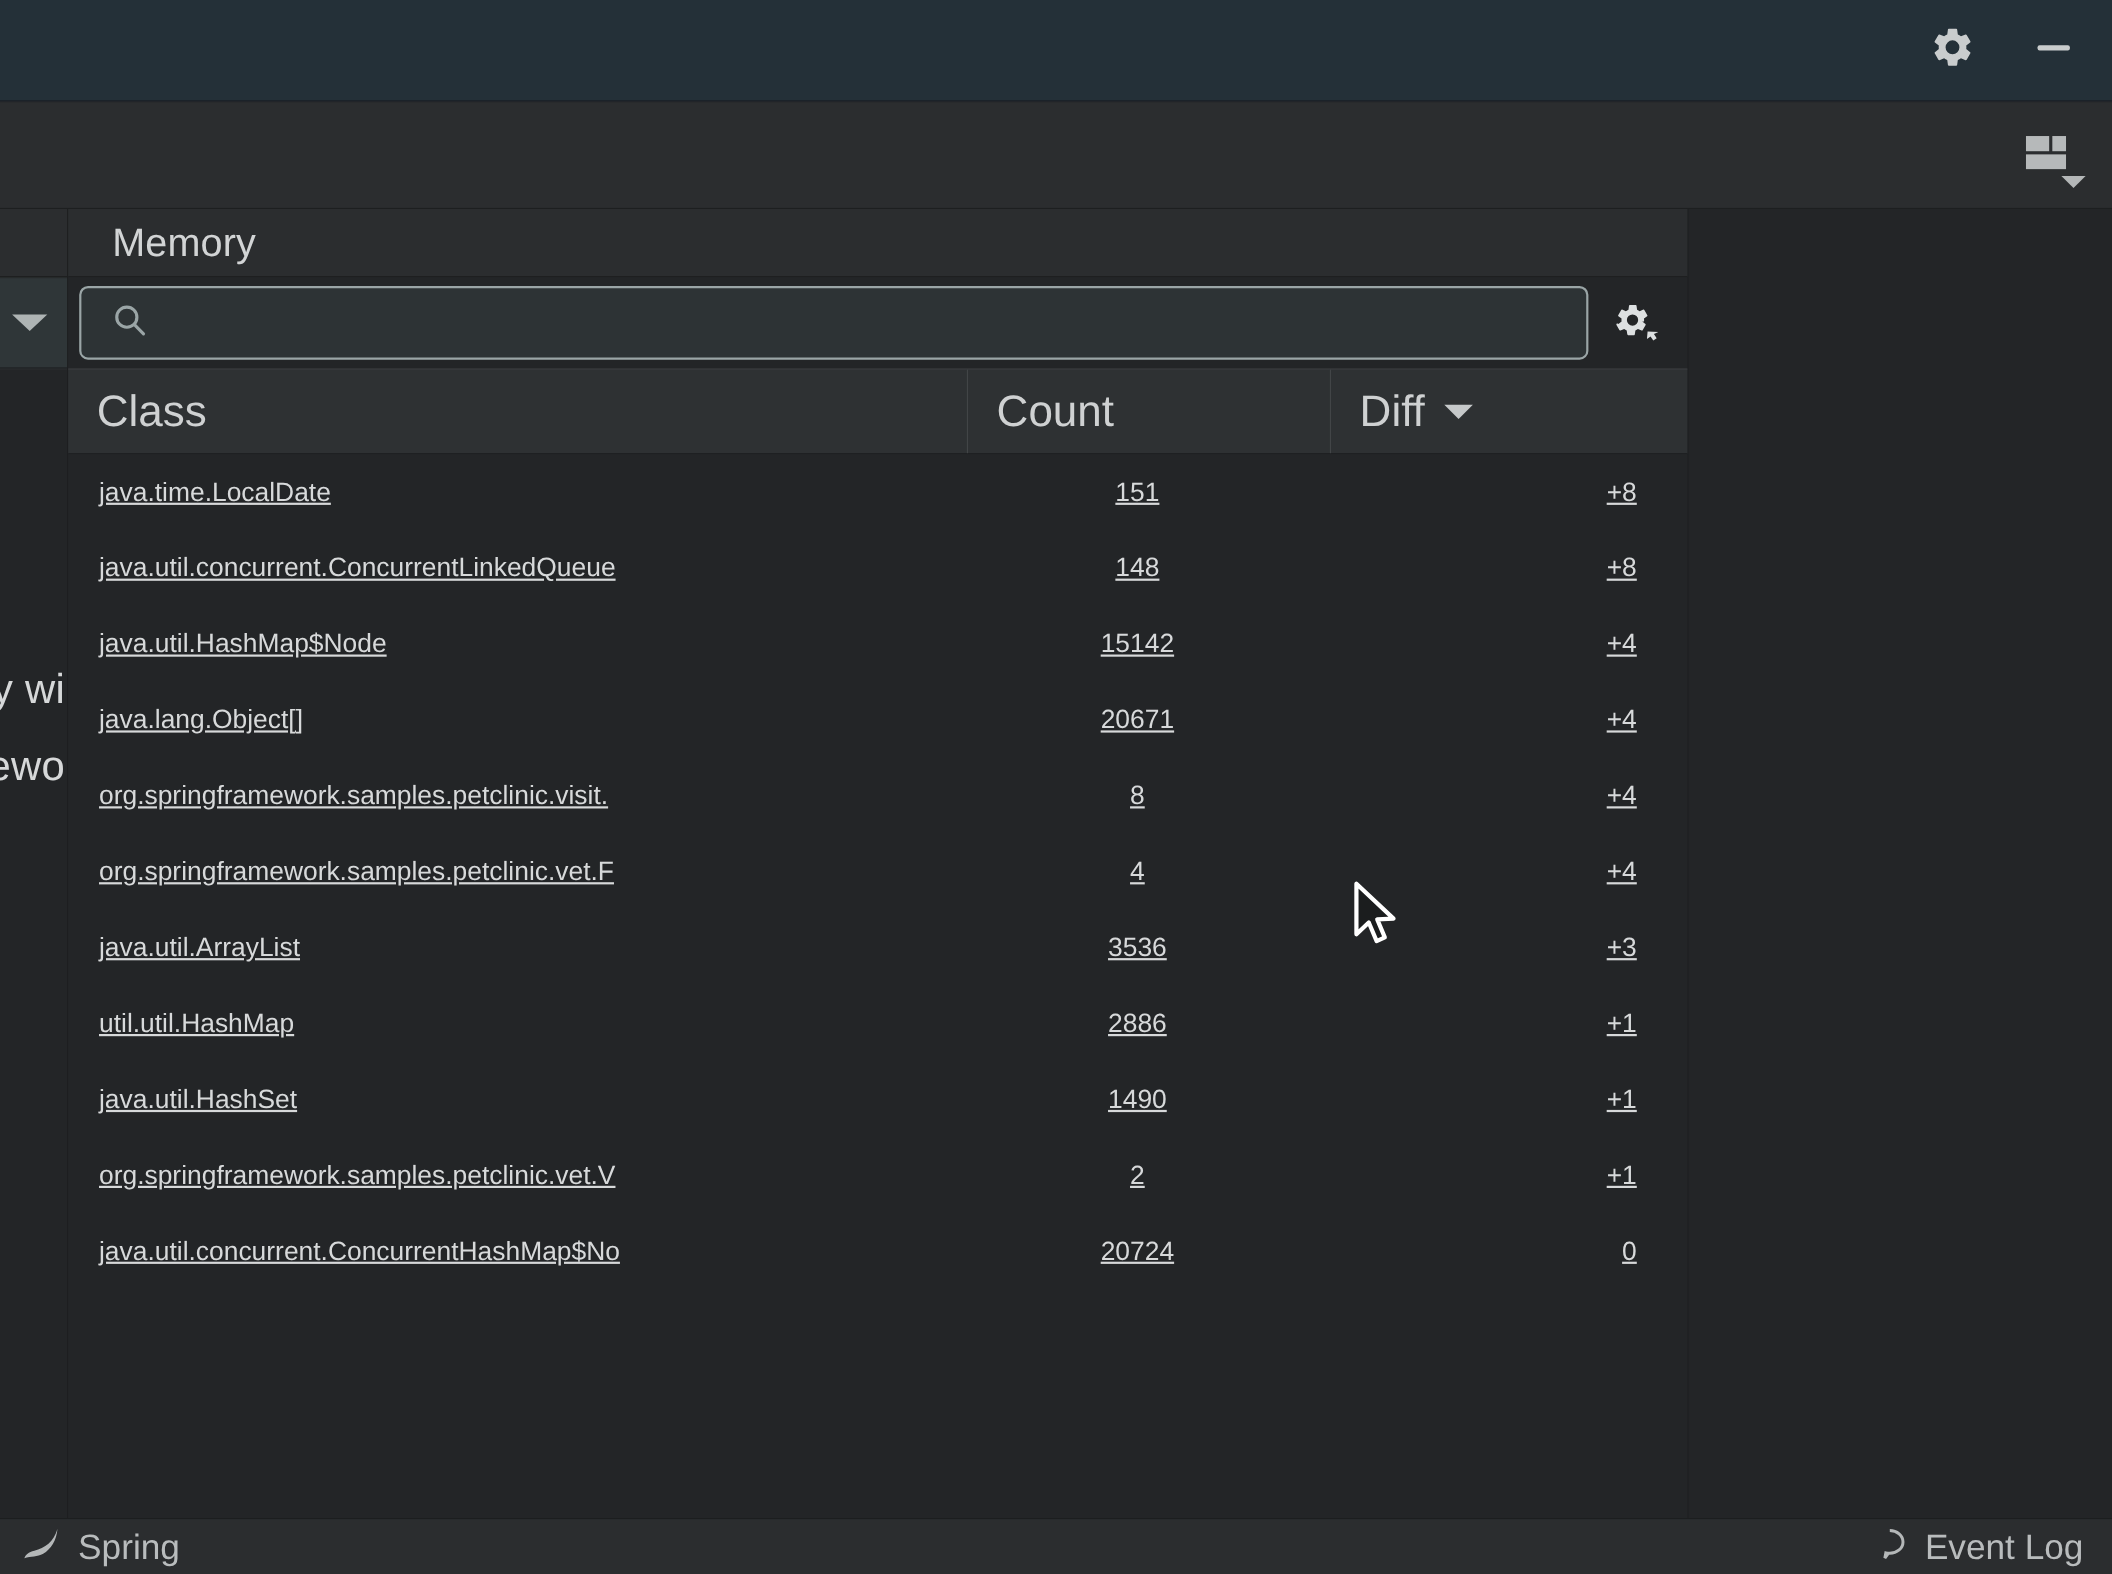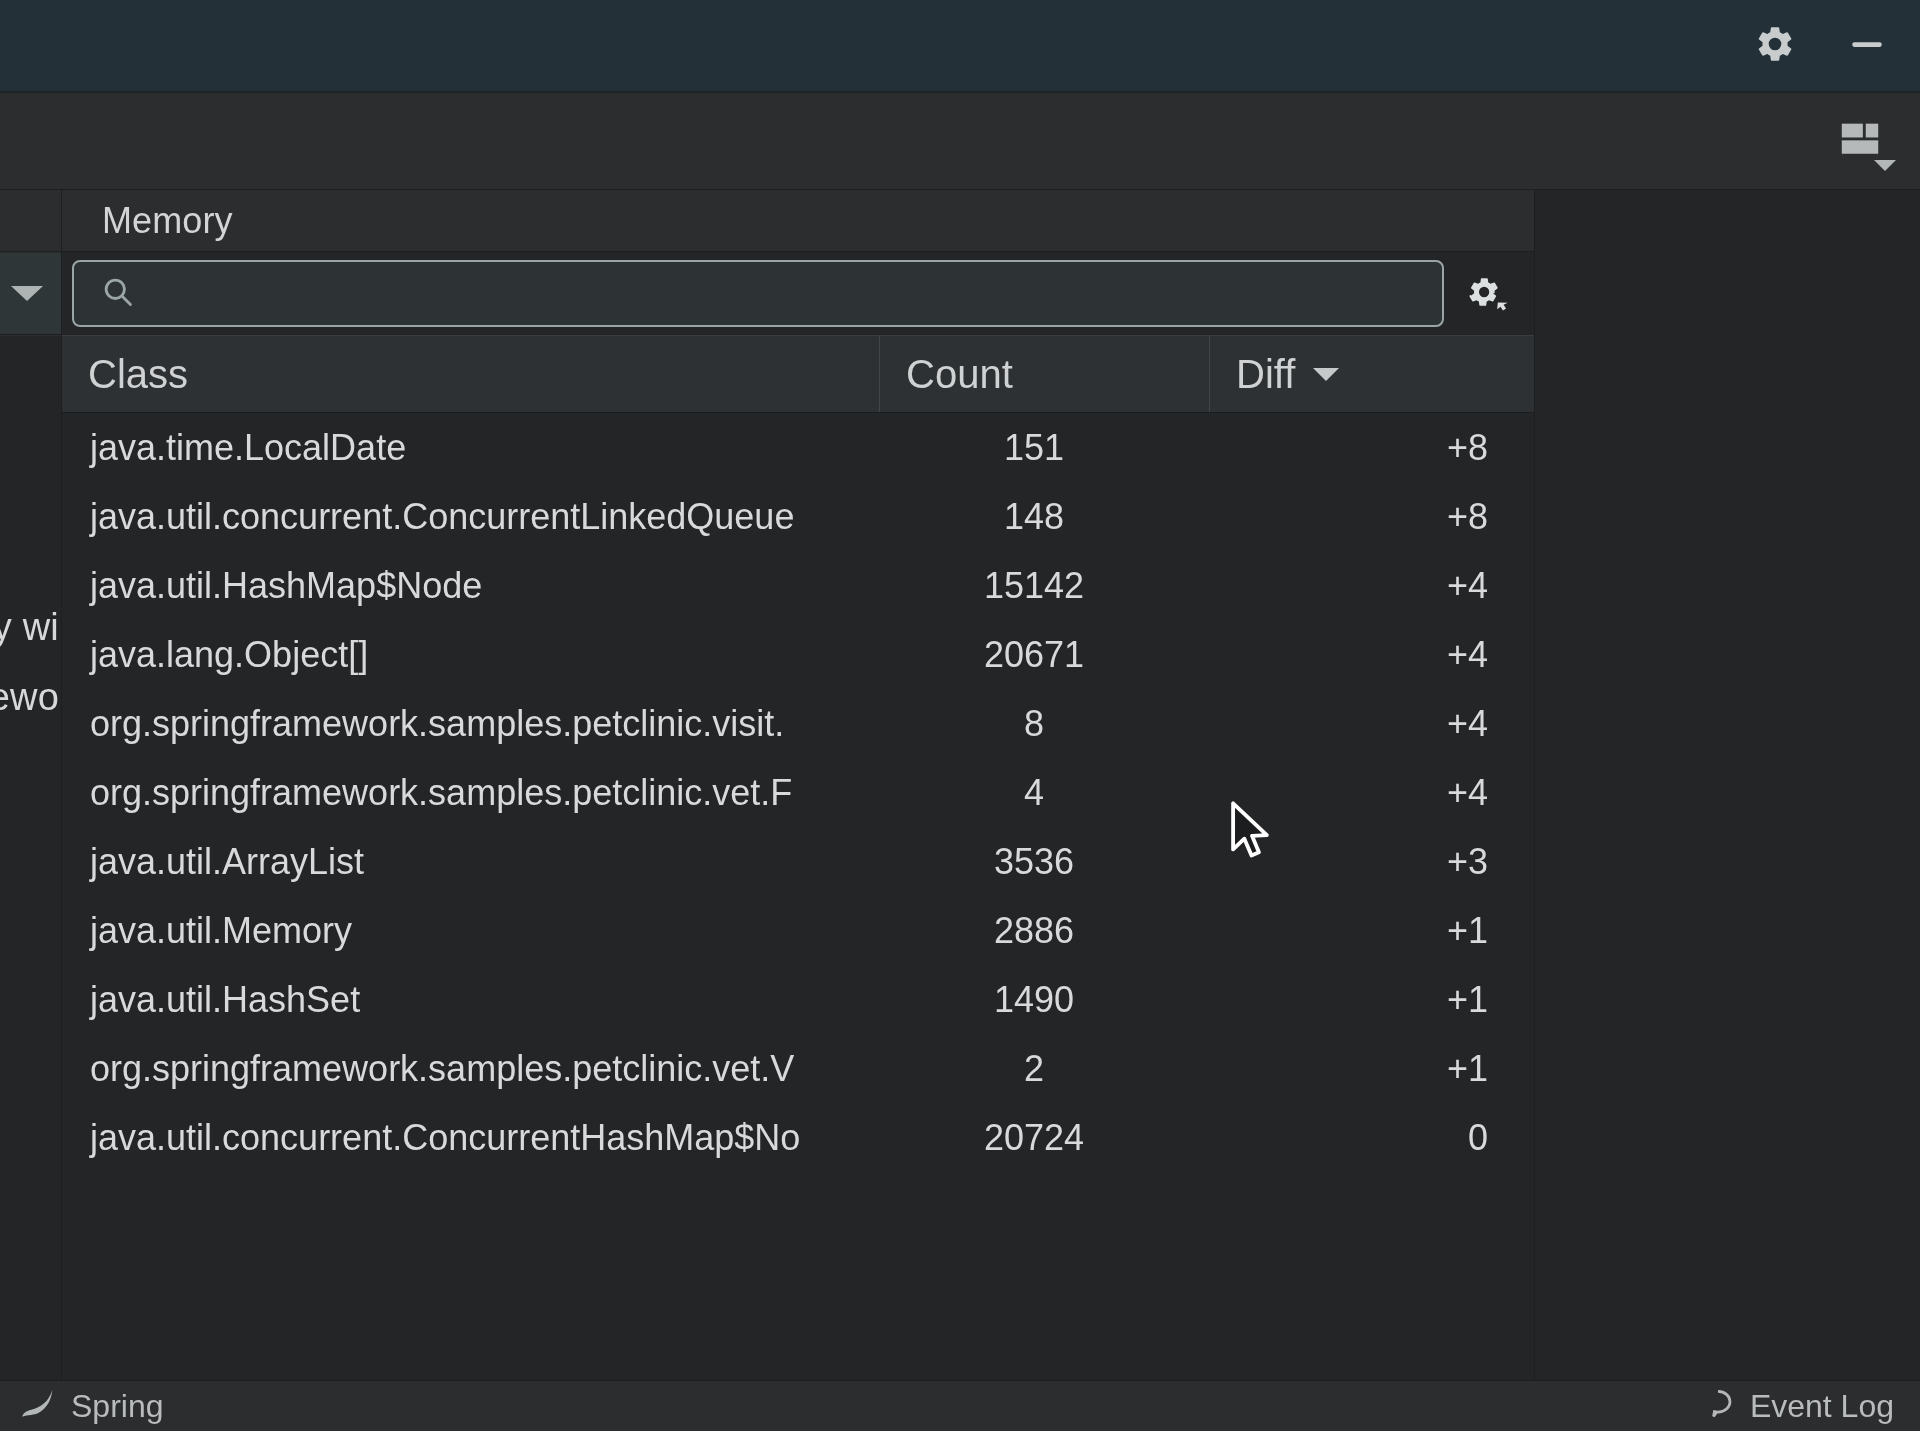--- a/index.html
+++ b/index.html
@@ -234,23 +234,24 @@
     overflow: hidden;
   }
   .trow {
     display: flex;
     align-items: center;
     height: 69px;
     cursor: default;
   }
   .td {
     color: #d7d9da;
-    font-size: 36px;
+    font-size: 24px;
     white-space: nowrap;
     overflow: hidden;
+    text-decoration: underline;
   }
   .td.cls {
     width: 818px;
     padding-left: 28px;
     text-overflow: clip;
   }
   .td.cnt {
     width: 330px;
     text-align: center;
     padding-right: 22px;
@@ -424,21 +425,21 @@
             <div class="td cls">org.springframework.samples.petclinic.vet.F</div>
             <div class="td cnt">4</div>
             <div class="td dif">+4</div>
           </div>
           <div class="trow">
             <div class="td cls">java.util.ArrayList</div>
             <div class="td cnt">3536</div>
             <div class="td dif">+3</div>
           </div>
           <div class="trow">
-            <div class="td cls">java.util.Memory</div>
+            <div class="td cls">util.util.HashMap</div>
             <div class="td cnt">2886</div>
             <div class="td dif">+1</div>
           </div>
           <div class="trow">
             <div class="td cls">java.util.HashSet</div>
             <div class="td cnt">1490</div>
             <div class="td dif">+1</div>
           </div>
           <div class="trow">
             <div class="td cls">org.springframework.samples.petclinic.vet.V</div>

